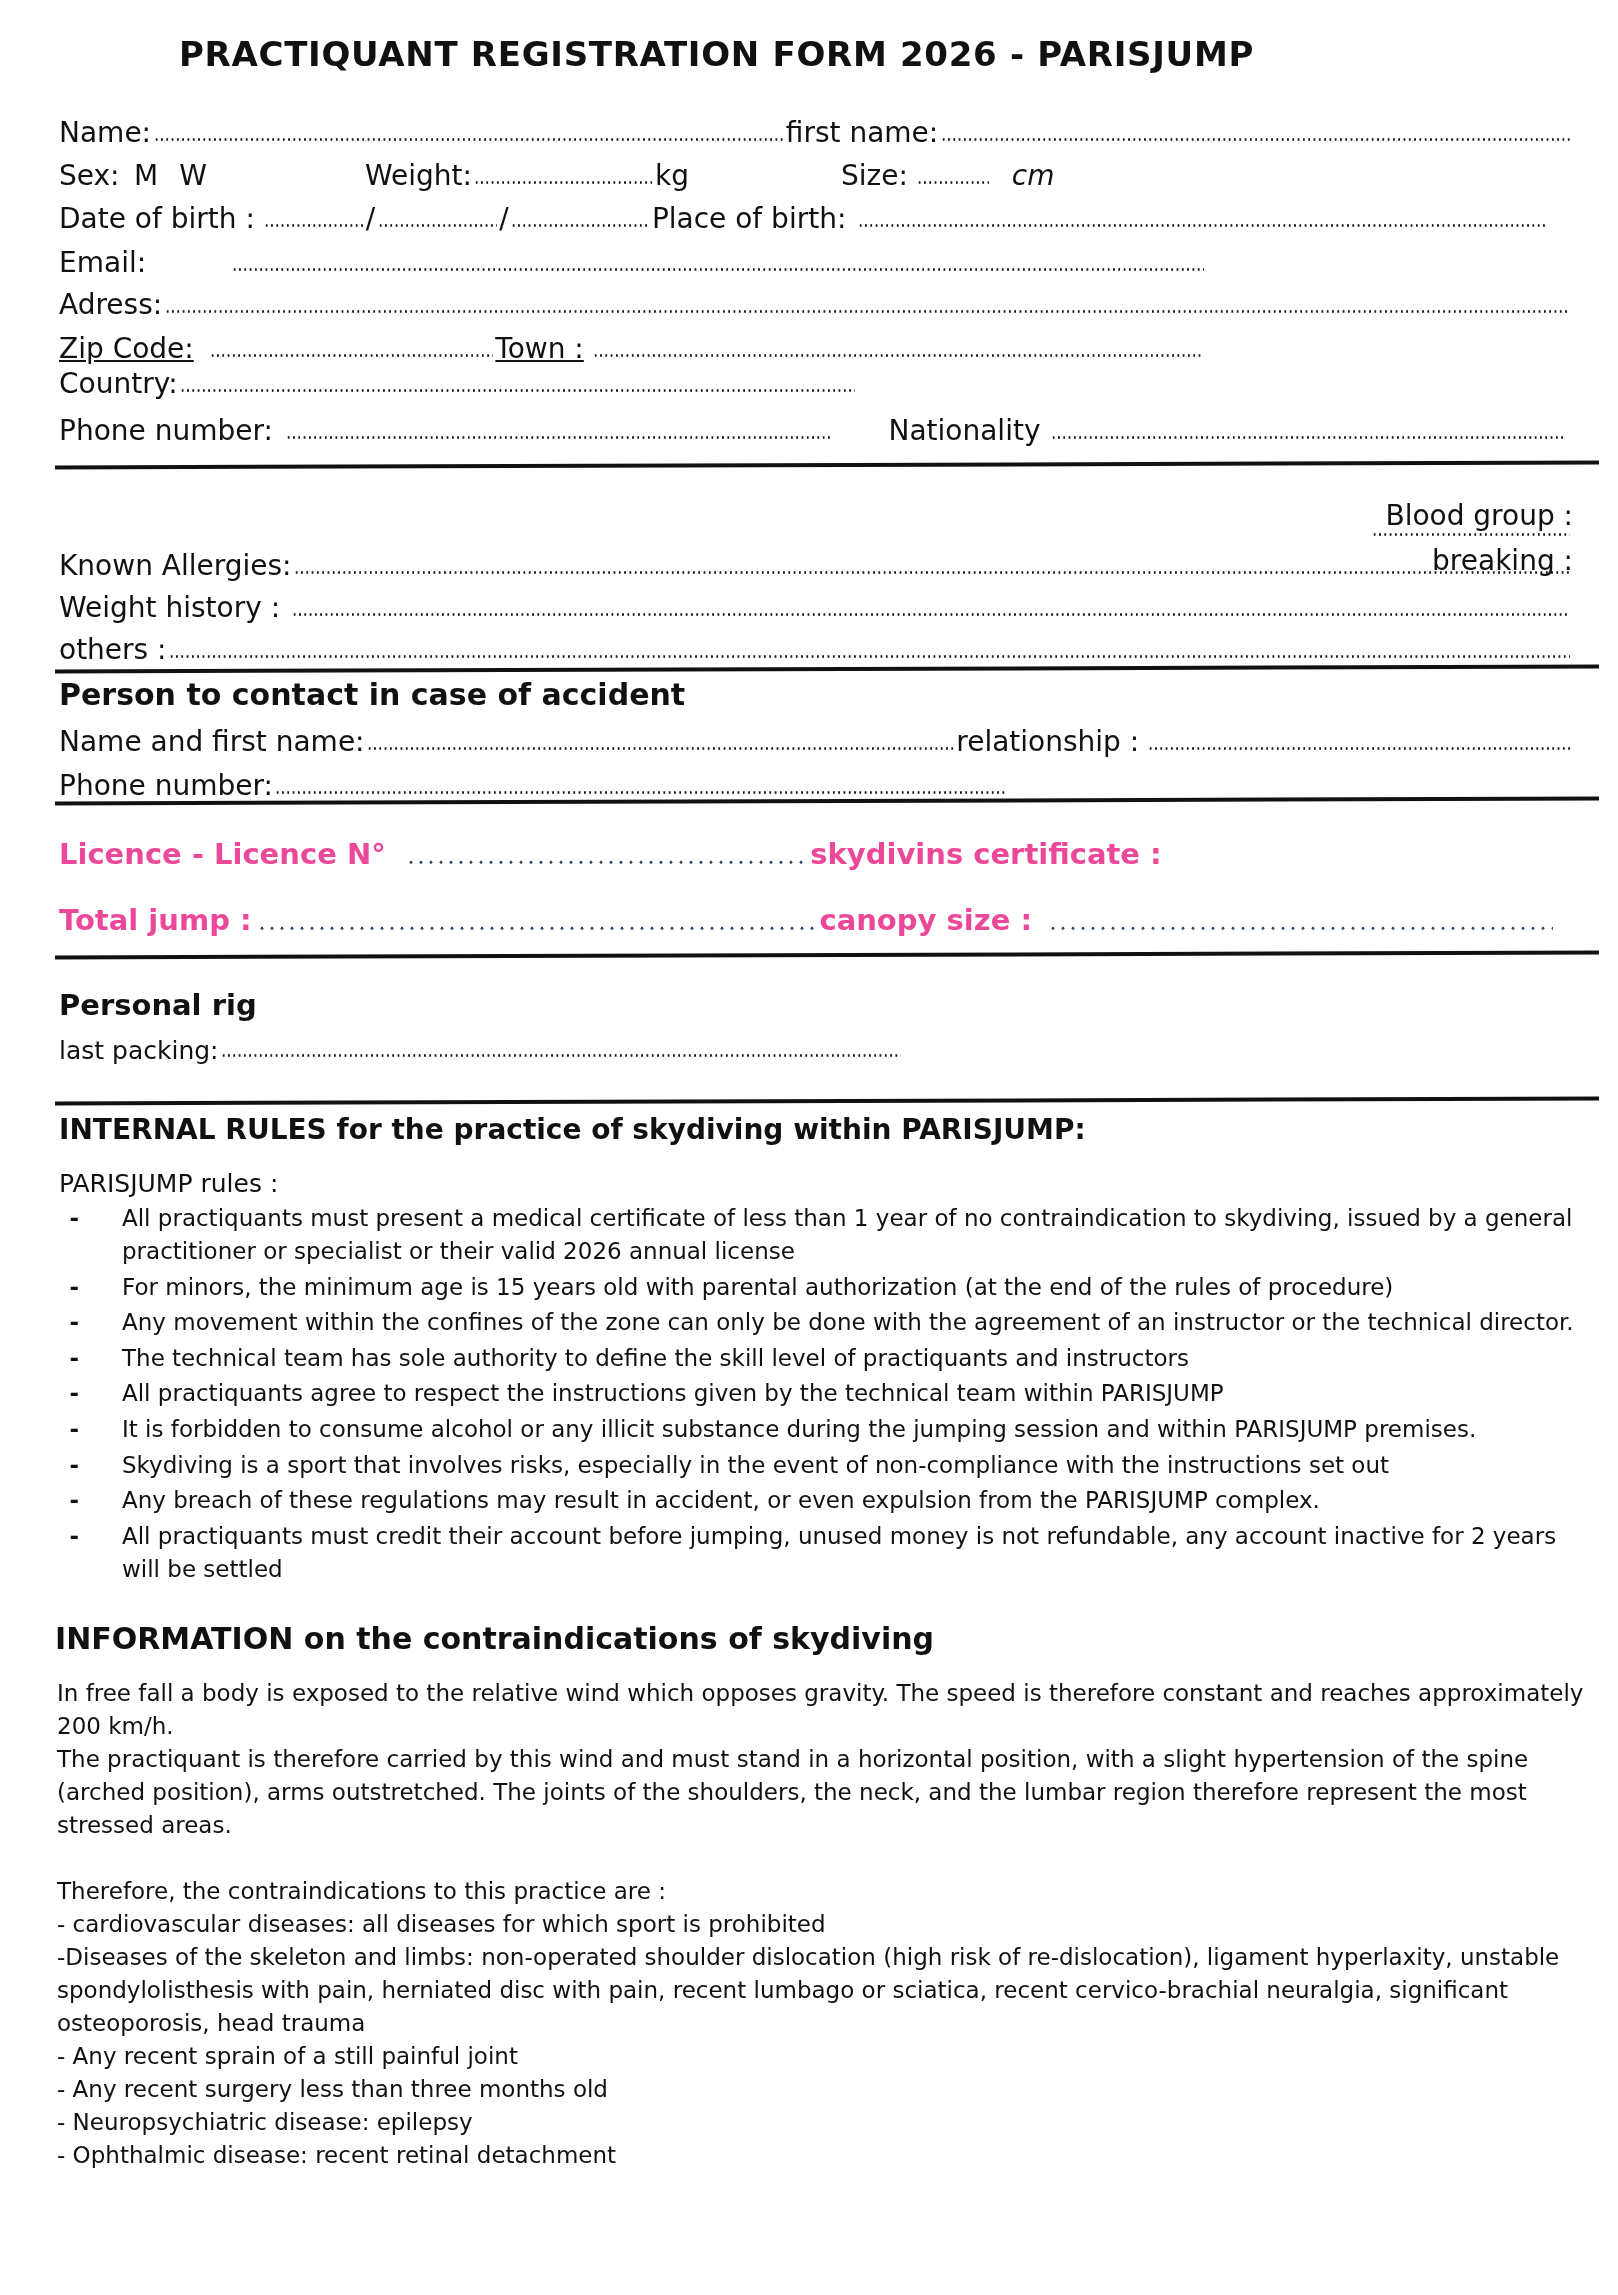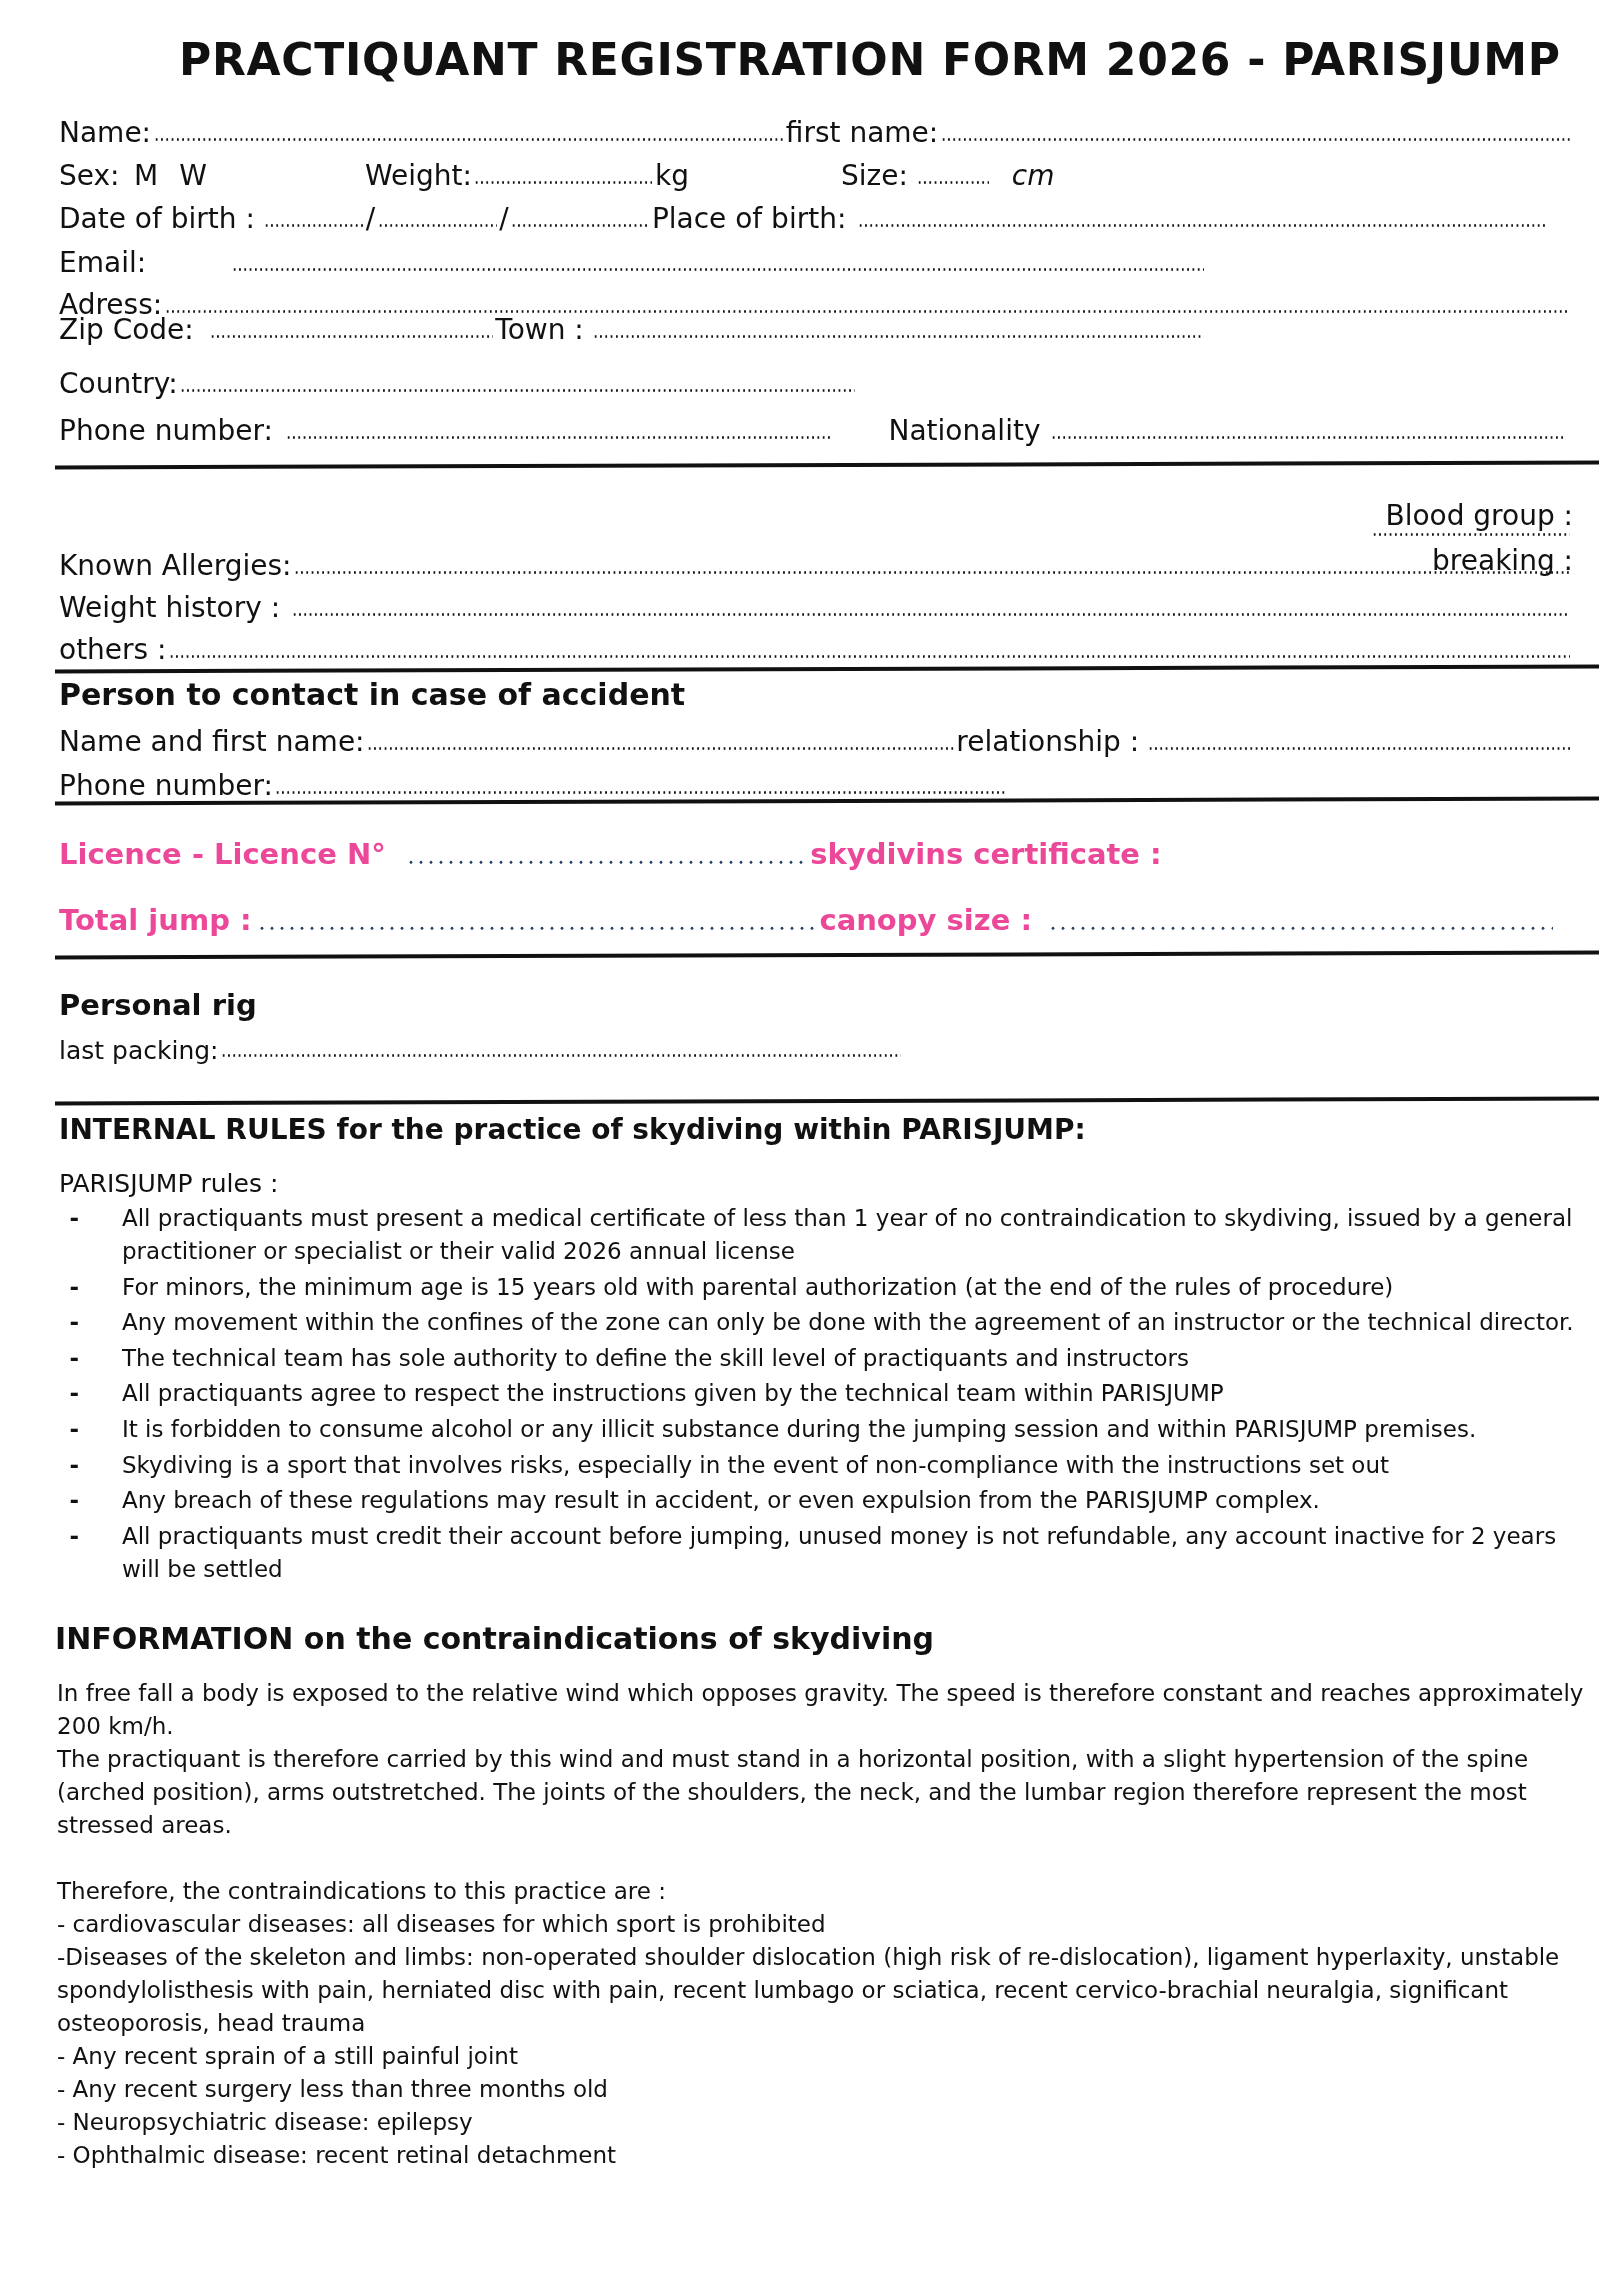--- a/index.html
+++ b/index.html
@@ -4,21 +4,21 @@
 <style>
   html, body { margin: 0; padding: 0; background: #ffffff; }
   body {
     width: 1619px; height: 2295px; position: relative; overflow: hidden;
     font-family: "DejaVu Sans", sans-serif; color: #111111;
   }
   .page { position: absolute; left: 0; top: 0; width: 1619px; height: 2295px; }
 
   .title {
     position: absolute; left: 179px; top: 34px;
-    font-size: 44px; font-weight: bold; letter-spacing: 0.7px;
+    font-size: 34px; font-weight: bold; letter-spacing: 0.7px;
     white-space: nowrap;
   }
 
   .row {
     position: absolute; left: 59px; right: 46px;
     height: 40px; display: flex; align-items: flex-end;
     font-size: 28px; white-space: nowrap;
   }
   .lbl { flex: 0 0 auto; }
   .dots {
@@ -103,21 +103,21 @@
   <div class="row" style="top:239px;">
     <span class="lbl">Email:</span>
     <span class="dots" style="margin-left:86px; margin-right:369px;"></span>
   </div>
 
   <div class="row" style="top:281px;">
     <span class="lbl">Adress:</span>
     <span class="dots"></span>
   </div>
 
-  <div class="row" style="top:306px;">
+  <div class="row" style="top:325px;text-decoration:underline;">
     <span class="lbl">Zip Code:</span>
     <span class="dots fixed" style="width:283px; margin-left:16px;"></span>
     <span class="lbl">Town :</span>
     <span class="dots" style="margin-left:9.2px; margin-right:369px;"></span>
   </div>
 
   <div class="row" style="top:360px;align-items:flex-end;">
     <span class="lbl">Country:</span>
     <span class="dots" style="margin-right:718px;"></span>
   </div>

